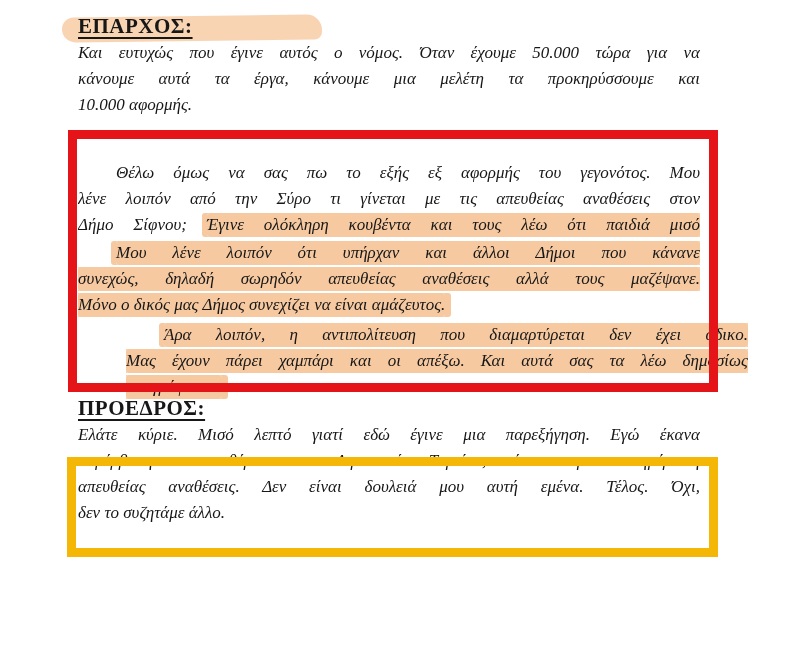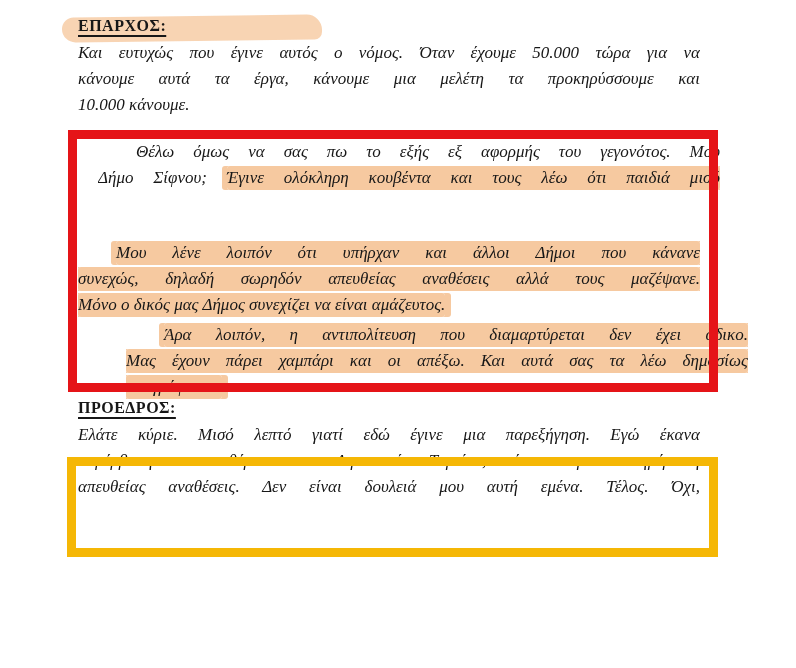--- a/index.html
+++ b/index.html
@@ -23,27 +23,27 @@
   .line.last{text-align-last:left;}
   .line.indent{padding-left:38px;}
   .hl{
     background:var(--hl,#f6c9a0);
     padding:2px 0 3px;
     border-radius:3px;
     box-shadow:6px 0 0 var(--hl,#f6c9a0), -5px 0 0 var(--hl,#f6c9a0);
   }
 
   .b-para-eparchos-1{top:40px;}
-  .b-para-red-1{top:139px;padding-left:20px;}
+  .b-para-red-1{top:160px;}
   .b-para-red-2{top:240px;}
   .b-para-red-3{top:322px;padding-left:48px;}
   .b-para-proedros-1{top:422px;}
 
   
-  .heading{position:absolute;left:78px;height:26px;line-height:26px;font-weight:bold;font-size:16px;letter-spacing:.5px;}
+  .heading{position:absolute;left:78px;height:26px;line-height:26px;font-weight:bold;font-size:21px;letter-spacing:.5px;}
   .heading .heading-text{
     position:relative;z-index:1;
     text-decoration:underline;
     text-decoration-thickness:2px;
     text-underline-offset:4px;
   }
   .b-heading-eparhos{top:13px;}
   .b-heading-proedros{top:395px;}
   .swash{
     position:absolute;left:-16px;top:3px;width:260px;height:25px;
@@ -70,34 +70,36 @@
 
   <div class="heading b-heading-proedros">
     <span class="heading-text">ΠΡΟΕΔΡΟΣ:</span>
   </div>
 
   <div id="red-box" class="rect"></div>
   <div id="yellow-box" class="rect"></div>
 <div class="para b-para-eparchos-1">
       <div class="line"><span class="plain">Και ευτυχώς που έγινε αυτός ο νόμος. Όταν έχουμε 50.000 τώρα για να</span></div>
       <div class="line"><span class="plain">κάνουμε αυτά τα έργα, κάνουμε μια μελέτη τα προκηρύσσουμε και</span></div>
-      <div class="line last"><span class="plain">10.000 κάνουμε.</span></div>
+      <div class="line last"><span class="plain">10.000 αφορμής.</span></div>
     </div>
     <div class="para b-para-red-1">
       <div class="line indent"><span class="plain">Θέλω όμως να σας πω το εξής εξ αφορμής του γεγονότος. Μου</span></div>
+      <div class="line"><span class="plain">λένε λοιπόν από την Σύρο τι γίνεται με τις απευθείας αναθέσεις στον</span></div>
       <div class="line"><span class="plain">Δήμο Σίφνου; </span><span class="hl">Έγινε ολόκληρη κουβέντα και τους λέω ότι παιδιά μισό</span></div>
     </div>
     <div class="para b-para-red-2">
       <div class="line indent"><span class="hl">Μου λένε λοιπόν ότι υπήρχαν και άλλοι Δήμοι που κάνανε</span></div>
       <div class="line"><span class="hl">συνεχώς, δηλαδή σωρηδόν απευθείας αναθέσεις αλλά τους μαζέψανε.</span></div>
       <div class="line last"><span class="hl">Μόνο ο δικός μας Δήμος συνεχίζει να είναι αμάζευτος.</span></div>
     </div>
     <div class="para b-para-red-3">
       <div class="line indent"><span class="hl">Άρα λοιπόν, η αντιπολίτευση που διαμαρτύρεται δεν έχει άδικο.</span></div>
       <div class="line"><span class="hl">Μας έχουν πάρει χαμπάρι και οι απέξω. Και αυτά σας τα λέω δημοσίως</span></div>
       <div class="line last"><span class="hl">και γράφτε τα.</span></div>
     </div>
     <div class="para b-para-proedros-1">
       <div class="line"><span class="plain">Ελάτε κύριε. Μισό λεπτό γιατί εδώ έγινε μια παρεξήγηση. Εγώ έκανα</span></div>
       <div class="line"><span class="plain">παρέμβαση στο θέμα του Λιμενικού Ταμείου, έκανε μια ενημέρωση</span></div>
       <div class="line"><span class="plain">απευθείας αναθέσεις. Δεν είναι δουλειά μου αυτή εμένα. Τέλος. Όχι,</span></div>
+      <div class="line last"><span class="plain">δεν το συζητάμε άλλο.</span></div>
     </div>
   </div>
 
 </body></html>

